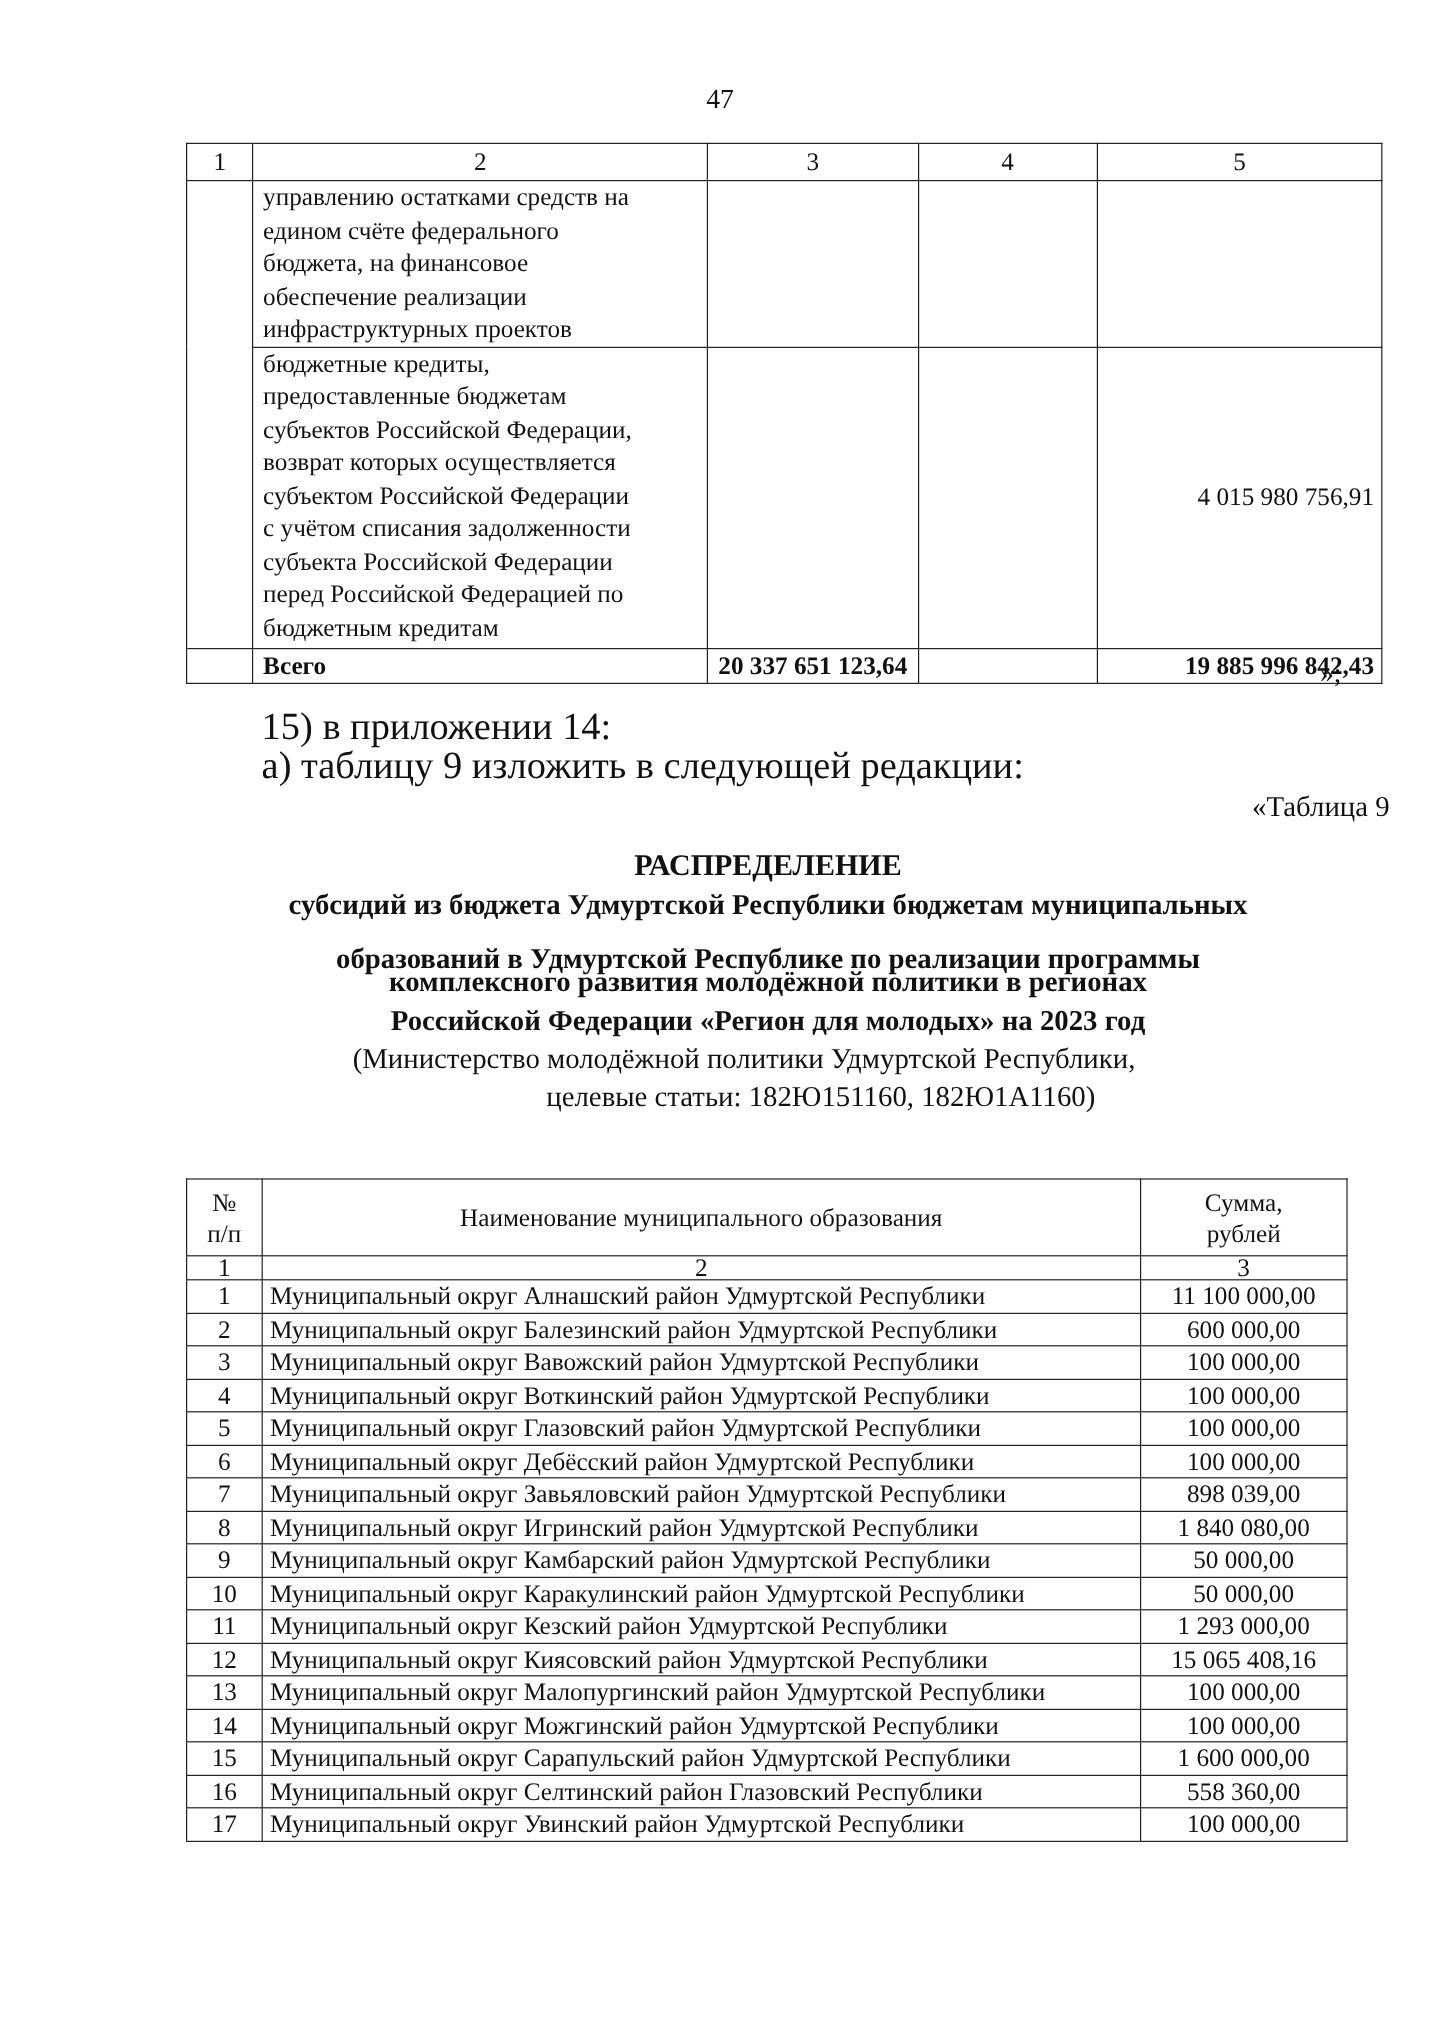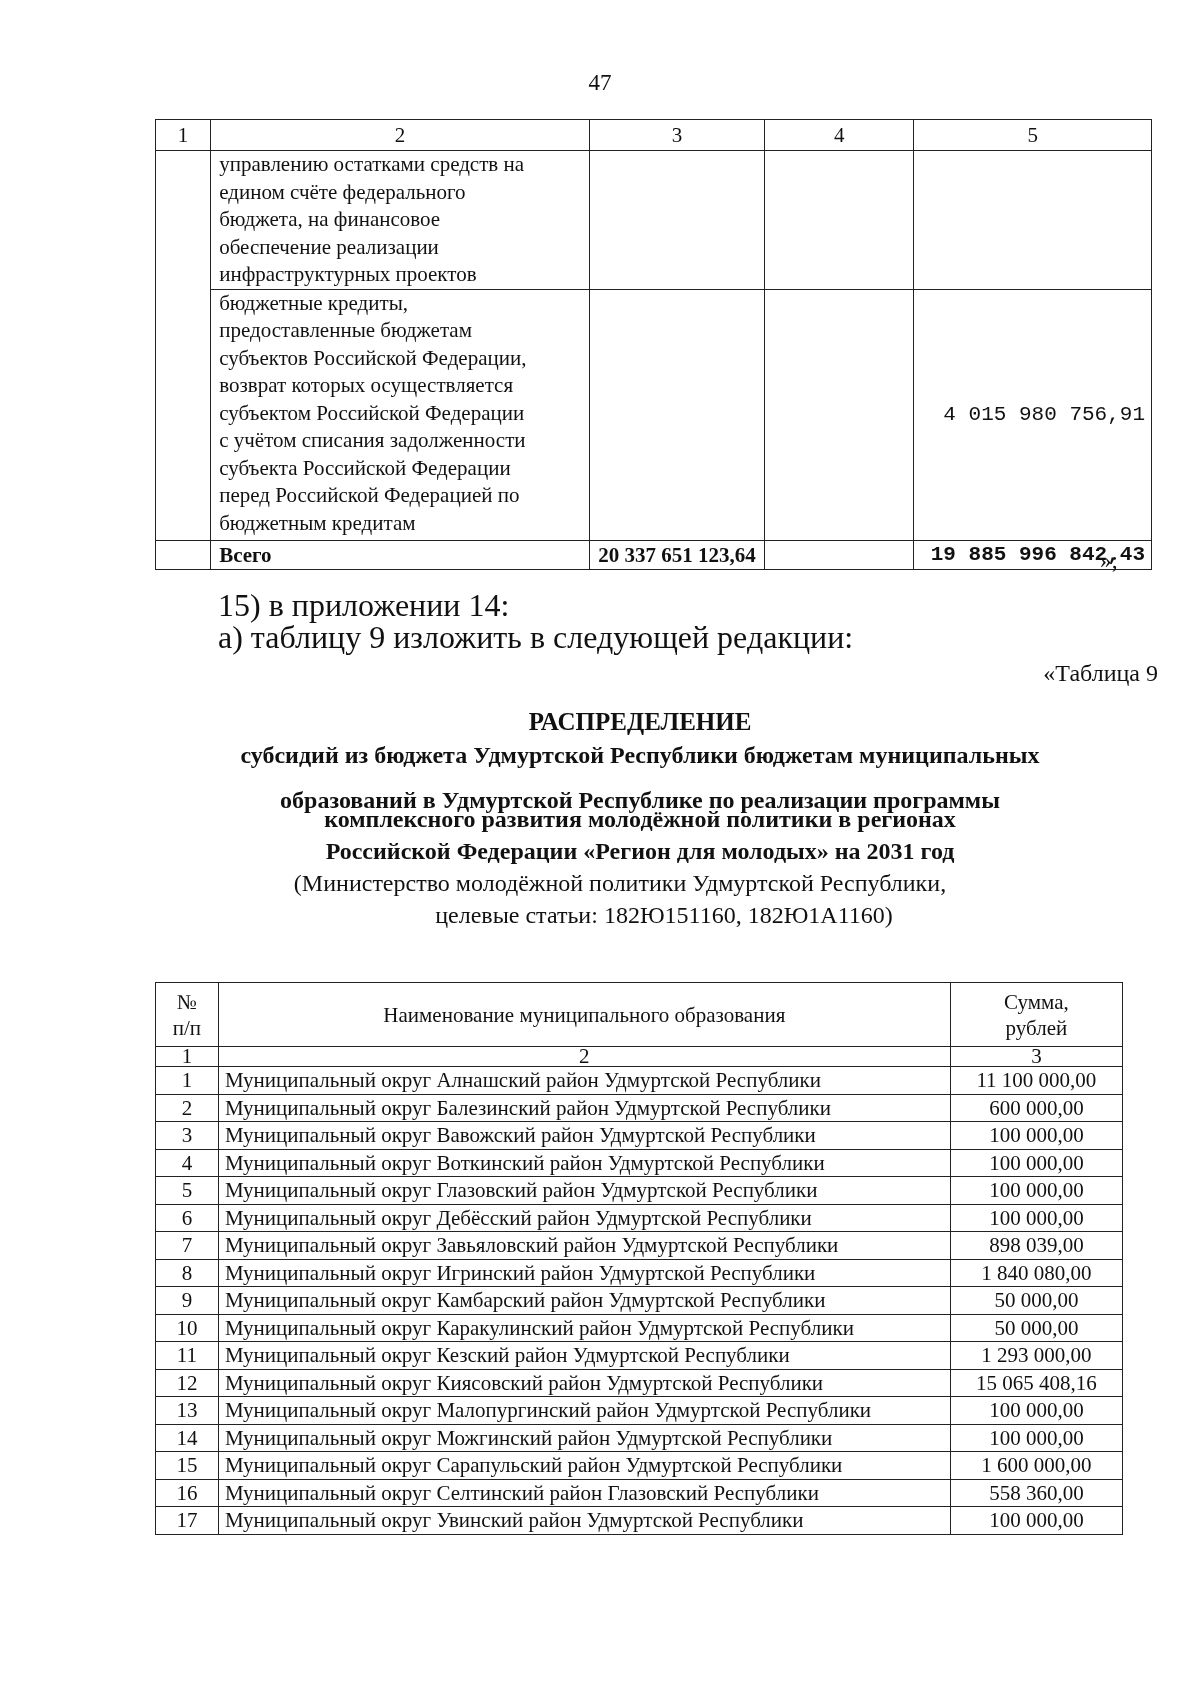--- a/index.html
+++ b/index.html
@@ -17,37 +17,37 @@
   #t1 td { border: 1.5px solid #222; }
   #t1 .hdr td { text-align: center; height: 30px; line-height: 30px; vertical-align: middle; }
   #t1 .c1 { width: 56px; }
   #t1 .c2 { width: 378px; padding-left: 8px; }
   #t1 .c3 { width: 173px; }
   #t1 .c4 { width: 148px; }
   #t1 .c5 { width: 237px; }
   #t1 .row-a td { height: 137px; }
   #t1 .row-b td { height: 250px; }
   #t1 .noh { border-top: none; border-bottom: none; }
-  #t1 .num { text-align: right; padding-right: 6px; vertical-align: middle; font-family: Liberation Mono, monospace; }
+  #t1 .num { text-align: right; padding-right: 6px; vertical-align: middle; }
   #t1 .total td { height: 28px; line-height: 28px; font-weight: bold; vertical-align: middle; }
   #t1 .total .c3 { text-align: center; }
 
   .closing { left: 1100px; top: 548px; font-size: 23px; }
   .para { left: 218px; font-size: 32px; }
   .p1 { top: 587px; }
   .p2 { top: 619px; }
   .tbl-label { right: 42px; top: 660px; font-size: 24px; }
 
   .title-block { left: 140px; width: 1000px; text-align: center; }
   .title-main { top: 708px; font-size: 25px; font-weight: bold; }
   .title-line { font-size: 24px; font-weight: bold; }
   .tl1 { top: 742px; } .tl2 { top: 774px; margin-top: 13px; } .tl3 { top: 806px; } .tl4 { top: 838px; }
   .sub { font-size: 24px; }
   .sl1 { top: 870px; left: 120px; width: 1000px; }
-  .sl2 { top: 902px; left: 164px; width: 1000px; }
+  .sl2 { top: 902px; left: 184px; width: 1000px; }
 
   
   #t2 { left: 155px; top: 982px; width: 968px; font-size: 21px; }
   #t2 td { border: 1.5px solid #222; vertical-align: middle; }
   #t2 .c1 { width: 56px; text-align: center; }
   #t2 .c2 { width: 656px; padding-left: 6px; }
   #t2 .c3 { width: 155px; text-align: center; }
   #t2 .head td { height: 63px; line-height: 26px; text-align: center; }
   #t2 .colnums td { height: 19px; line-height: 19px; text-align: center; }
   #t2 .dr td { height: 26.5px; line-height: 26px; }
@@ -107,21 +107,21 @@
 
 <div class="abs closing">»;</div>
 <div class="abs para p1">15) в приложении 14:</div>
 <div class="abs para p2">а) таблицу 9 изложить в следующей редакции:</div>
 <div class="abs tbl-label">«Таблица 9</div>
 
 <div class="abs title-block title-main">РАСПРЕДЕЛЕНИЕ</div>
 <div class="abs title-block title-line tl1">субсидий из бюджета Удмуртской Республики бюджетам муниципальных</div>
 <div class="abs title-block title-line tl2">образований в Удмуртской Республике по реализации программы</div>
 <div class="abs title-block title-line tl3">комплексного развития молодёжной политики в регионах</div>
-<div class="abs title-block title-line tl4">Российской Федерации «Регион для молодых» на 2031 год</div>
+<div class="abs title-block title-line tl4">Российской Федерации «Регион для молодых» на 2023 год</div>
 <div class="abs title-block sub sl1">(Министерство молодёжной политики Удмуртской Республики,</div>
 <div class="abs title-block sub sl2">целевые статьи: 182Ю151160, 182Ю1А1160)</div>
 
 <table id="t2">
   <tbody>
       <tr class="head">
     <td class="c1">
       <div>№</div>
       <div>п/п</div>
     </td>

